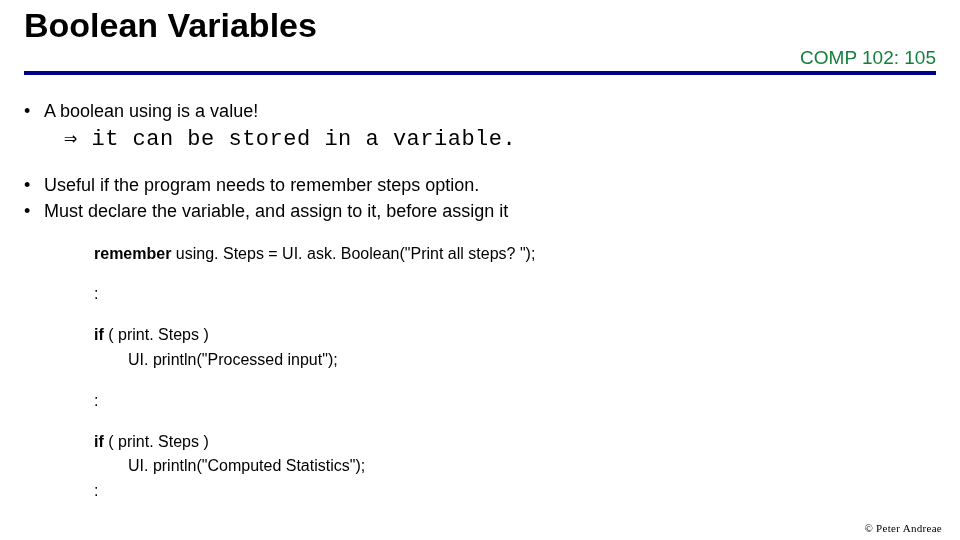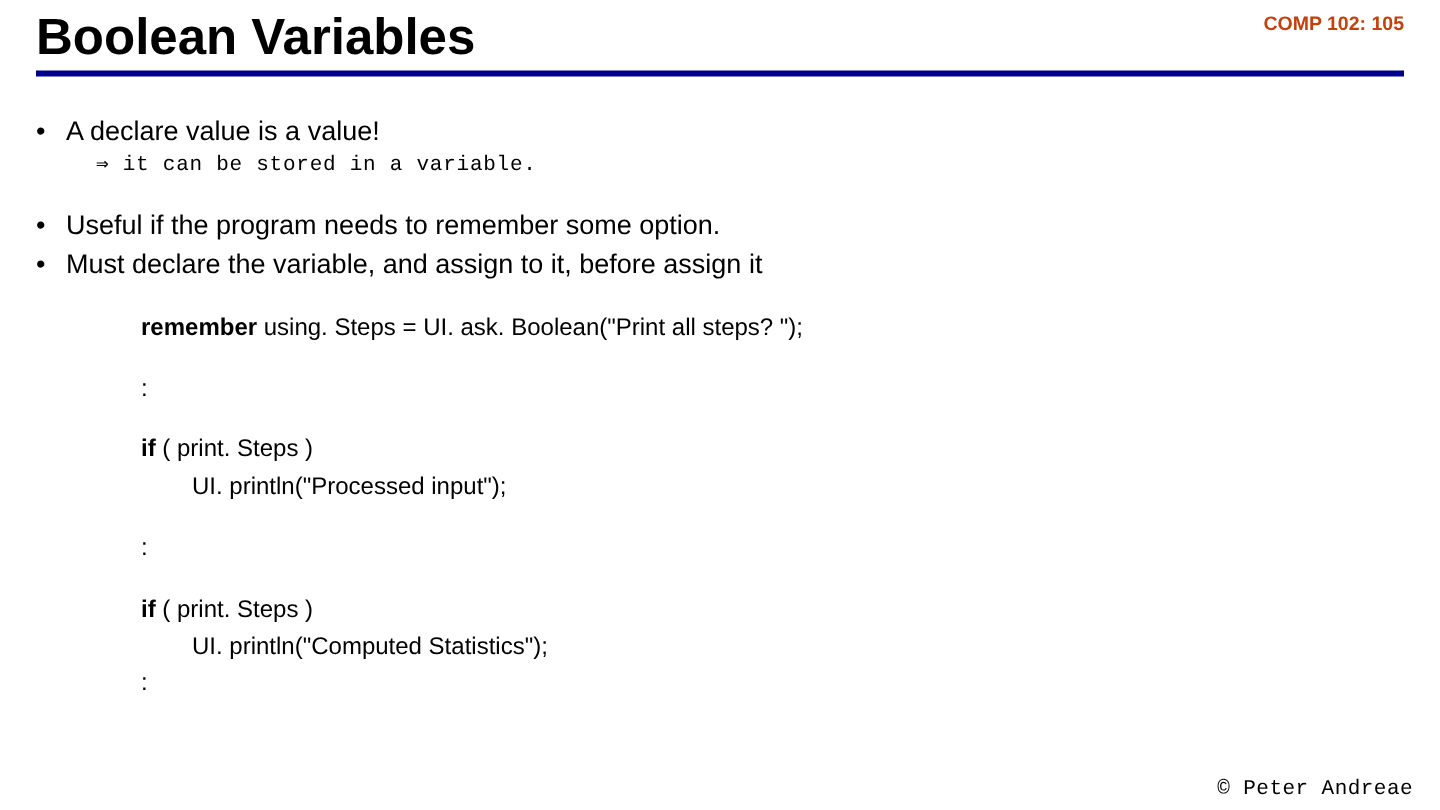--- a/index.html
+++ b/index.html
@@ -10,34 +10,34 @@
     background: #fff;
     font-family: Arial, Helvetica, sans-serif;
     color: #000;
     overflow: hidden;
     position: relative;
   }
   .header-row {
     display: flex;
     align-items: flex-start;
     padding: 6px 20px 0 24px;
+    flex-direction: column;
   }
   .title {
     font-size: 34px;
     font-weight: bold;
     color: #000;
     flex: 0 0 auto;
   }
   .course {
     margin-left: auto;
-    font-size: 13px;
-    color: #c2410c;
+    font-size: 19px;
+    color: #15803d;
     padding-top: 2px;
     padding-right: 4px;
-    font-weight: bold;
   }
   .rule {
     margin: 2px 24px 0 24px;
     height: 4px;
     background: #000090;
   }
   .content {
     padding: 24px 24px 0 24px;
     font-size: 18px;
     line-height: 1.35;
@@ -49,63 +49,63 @@
   .bul .dot {
     width: 20px;
     flex: 0 0 20px;
   }
   .bul .txt {
     flex: 1 1 auto;
   }
   .arrow-line {
     padding-left: 40px;
     font-family: "Courier New", Courier, monospace;
-    font-size: 14px;
+    font-size: 22px;
     letter-spacing: 0.5px;
     margin-bottom: 18px;
   }
   .code-block {
     padding-left: 70px;
     font-size: 16px;
     line-height: 1.55;
   }
   .code-block .row { white-space: pre; }
   .kw { font-weight: bold; }
   .indent1 { padding-left: 34px; }
   .vgap { height: 16px; }
   .footer {
     position: absolute;
     right: 18px;
     bottom: 6px;
-    font-size: 14px;
-    font-family: Liberation Mono, monospace;
+    font-size: 11px;
+    font-family: Liberation Serif, serif;
     color: #000;
     letter-spacing: 0.3px;
   }
 </style>
 </head>
 <body>
 
 <div class="header-row">
   <div class="title">Boolean Variables</div>
   <div class="course">COMP 102: 105</div>
 </div>
 <div class="rule"></div>
 
 <div class="content">
 
   <div class="bul">
     <div class="dot">•</div>
-    <div class="txt">A declare value is a value!</div>
+    <div class="txt">A boolean using is a value!</div>
   </div>
   <div class="arrow-line">⇒ it can be stored in a variable.</div>
 
   <div class="bul">
     <div class="dot">•</div>
-    <div class="txt">Useful if the program needs to remember some option.</div>
+    <div class="txt">Useful if the program needs to remember steps option.</div>
   </div>
   <div class="bul">
     <div class="dot">•</div>
     <div class="txt">Must declare the variable, and assign to it, before assign it</div>
   </div>
 
   <div class="vgap"></div>
 
   <div class="code-block">
     <div class="row"><span class="kw">remember</span><span> using. Steps = UI. ask. Boolean("Print all steps? ");</span></div>

